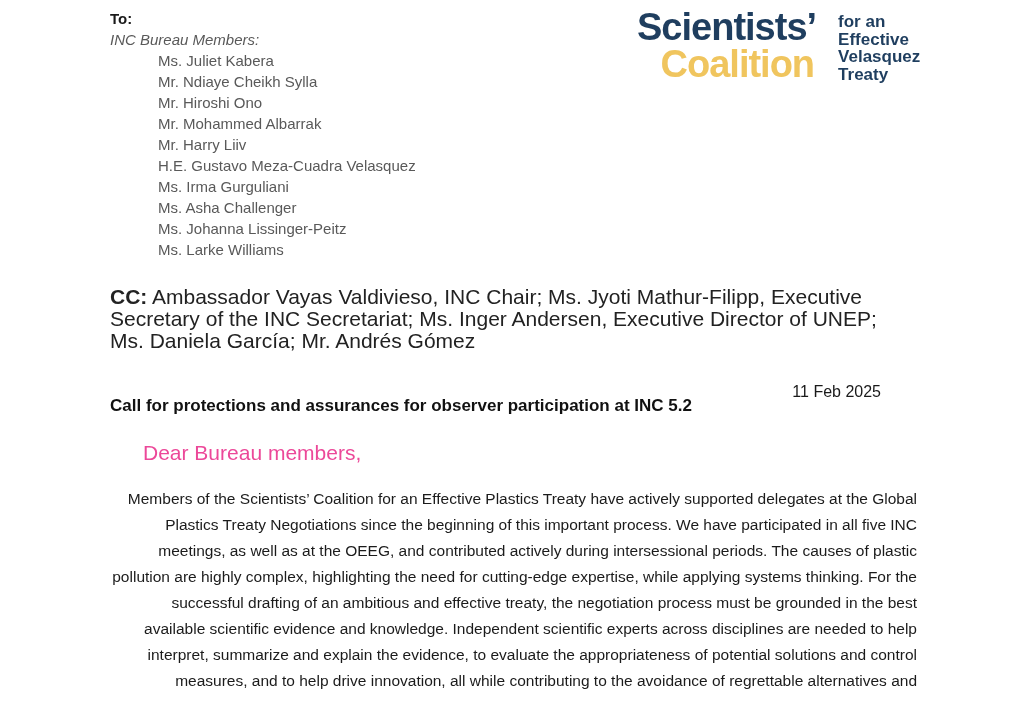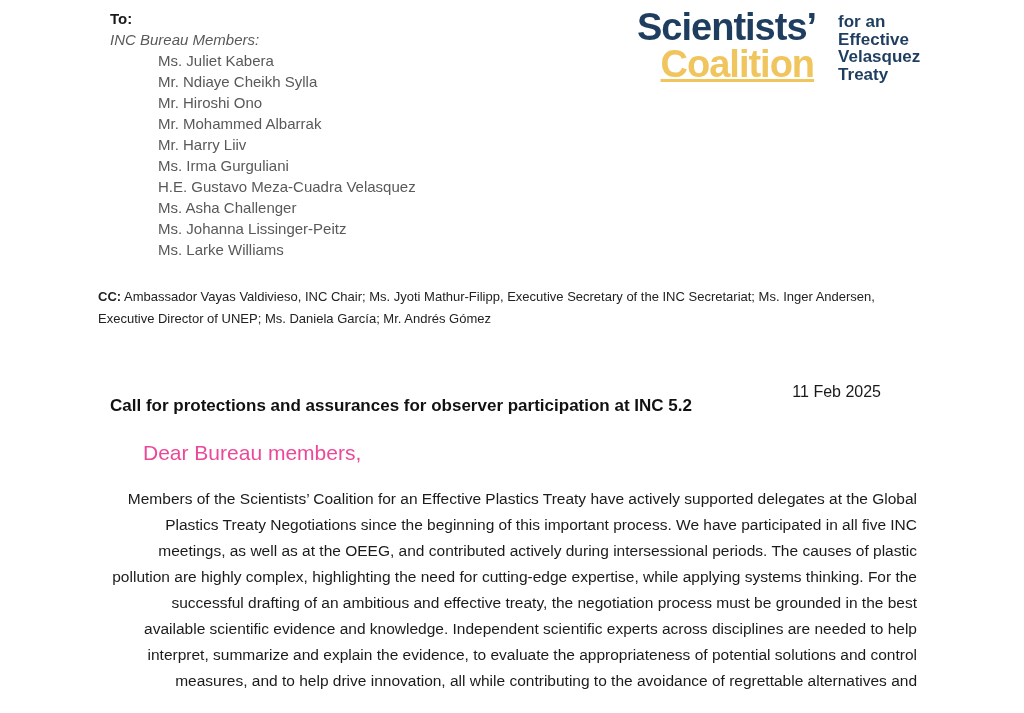--- a/index.html
+++ b/index.html
@@ -50,42 +50,42 @@
   }
   .logo-names {
     text-align: right;
     font-weight: bold;
     font-size: 38px;
     line-height: 37px;
     letter-spacing: -1px;
     white-space: nowrap;
   }
   .logo-line1 { color: #1f3e5f; }
-  .logo-line2 { color: #f0c55e; padding-right: 2px; text-decoration: underline; }
+  .logo-line2 { color: #f0c55e; padding-right: 2px; }
   .logo-divider {
     width: 4px;
     background: #f0c55e;
     margin: 6px 9px 2px 9px;
   }
   .logo-tagline {
     color: #1f3e5f;
     font-size: 17px;
     line-height: 17.5px;
     font-weight: 600;
     padding-top: 8px;
     white-space: nowrap;
   }
 
   
   .cc-block {
     position: absolute;
-    left: 98px;
+    left: 110px;
     top: 286px;
     width: 805px;
-    font-size: 13px;
+    font-size: 21px;
     line-height: 22px;
     color: #222222;
   }
   .cc-label { font-weight: bold; }
 
   
   .date {
     position: absolute;
     top: 352px;
     right: 143px;
@@ -144,22 +144,22 @@
 
   <section class="to-block">
     <div class="to-label">To:</div>
     <div class="to-group">INC Bureau Members:</div>
     <ul class="recipient-list">
       <li>Ms. Juliet Kabera</li>
       <li>Mr. Ndiaye Cheikh Sylla</li>
       <li>Mr. Hiroshi Ono</li>
       <li>Mr. Mohammed Albarrak</li>
       <li>Mr. Harry Liiv</li>
+      <li>H.E. Gustavo Meza-Cuadra Velasquez</li>
       <li>Ms. Irma Gurguliani</li>
-      <li>H.E. Gustavo Meza-Cuadra Velasquez</li>
       <li>Ms. Asha Challenger</li>
       <li>Ms. Johanna Lissinger-Peitz</li>
       <li>Ms. Larke Williams</li>
     </ul>
   </section>
 
   <section class="cc-block">
     <span class="cc-label">CC:</span>
     <span>Ambassador Vayas Valdivieso, INC Chair; Ms. Jyoti Mathur-Filipp, Executive Secretary of the INC Secretariat; Ms. Inger Andersen, Executive Director of UNEP; Ms. Daniela García; Mr. Andrés Gómez</span>
   </section>

